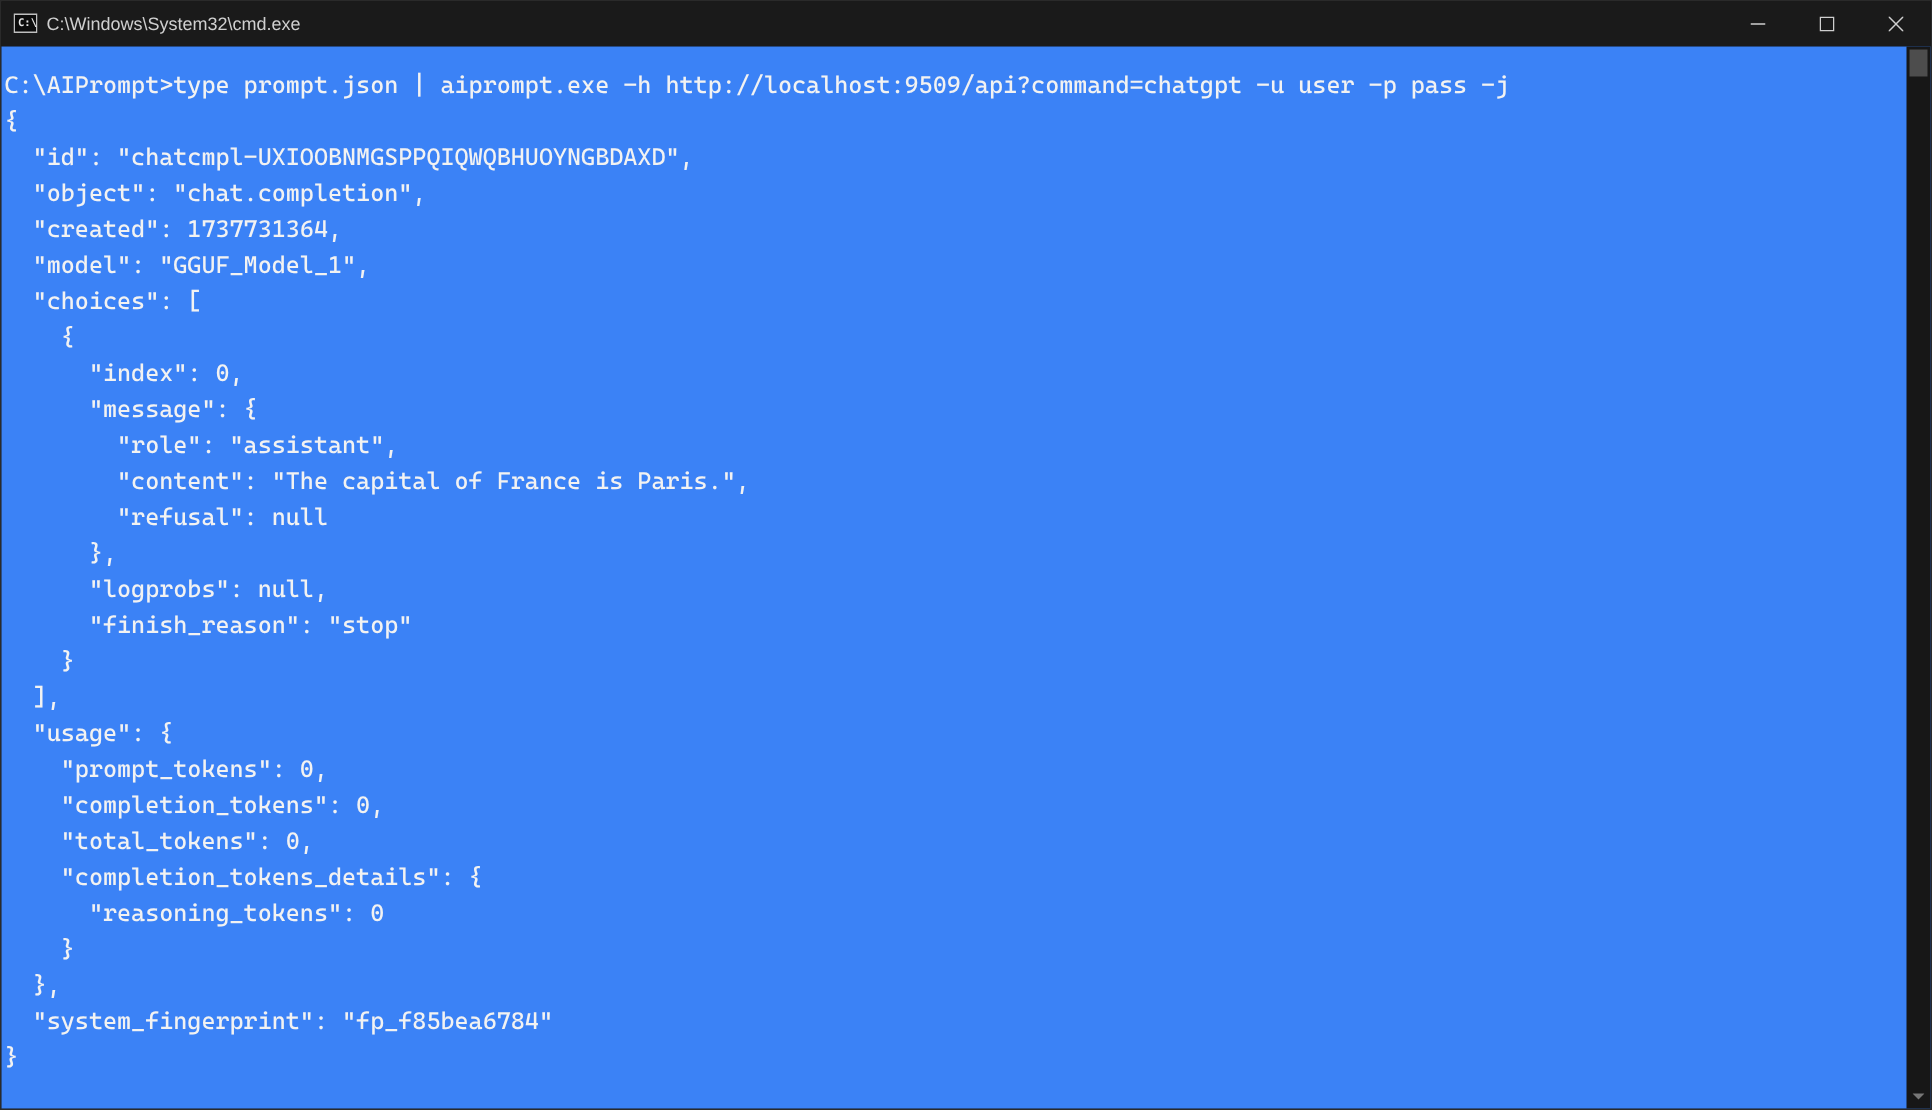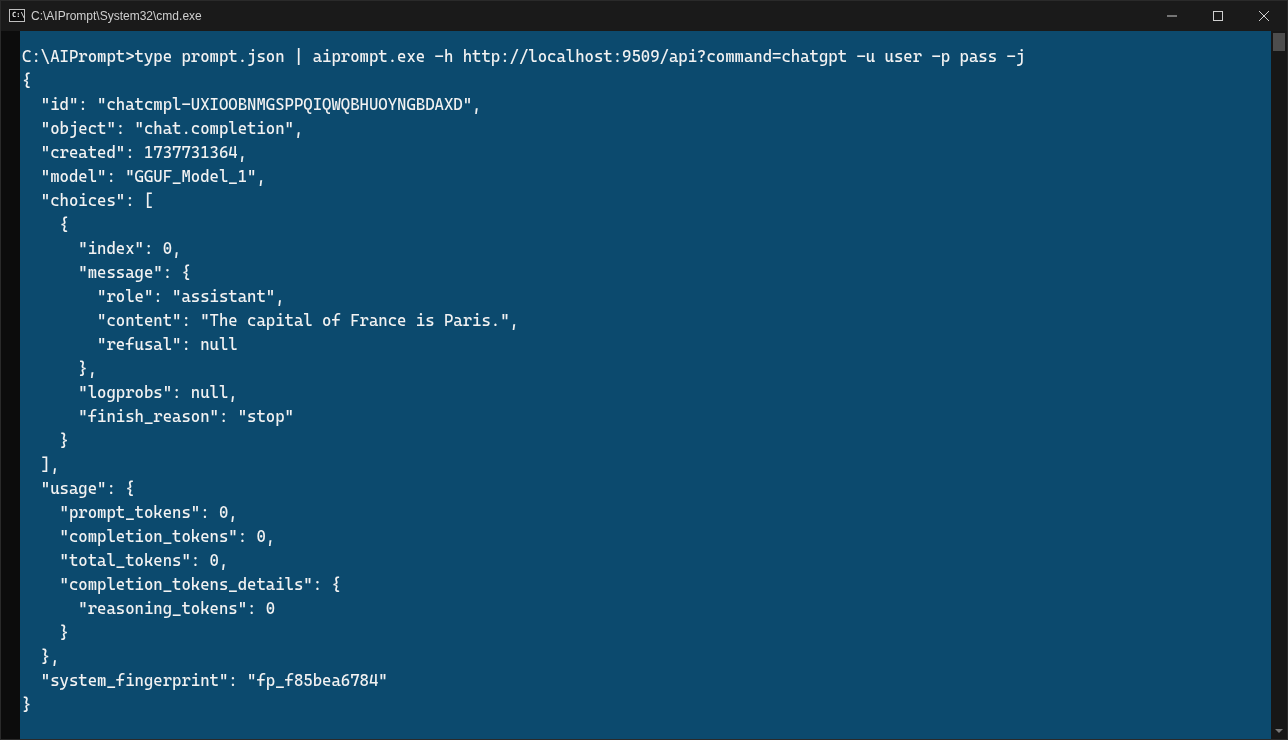--- a/index.html
+++ b/index.html
@@ -52,22 +52,21 @@
       align-items: center;
       justify-content: center;
       color: #cfcfcf;
       font-family: "Segoe UI", sans-serif;
     }
     .win-btn svg { display: block; }
     .client {
       flex: 1;
       display: flex;
       position: relative;
-      background: #0c4a6e;
-      margin-left: 19px;
+      background: #3b82f6;
     }
     .terminal {
       flex: 1;
       padding: 14px 0 0 2px;
       color: #f2f2f2;
       font-size: 16px;
       line-height: 24px;
       white-space: pre;
       overflow: hidden;
       font-family: Consolas, 'Cascadia Mono', 'Courier New', monospace;
@@ -102,21 +101,21 @@
 
 <div class="window">
   <div class="titlebar">
     <div class="titlebar-left">
       <span class="titlebar-icon">
         <svg width="16" height="16" viewBox="0 0 16 16">
           <rect x="0.5" y="1.5" width="15" height="12" fill="#0c0c0c" stroke="#bfbfbf" stroke-width="1"></rect>
           <text x="3" y="9" font-family="Consolas, monospace" font-size="7" fill="#e6e6e6" font-weight="bold">C:\</text>
         </svg>
       </span>
-      <span>C:\AIPrompt\System32\cmd.exe</span>
+      <span>C:\Windows\System32\cmd.exe</span>
     </div>
     <div class="window-controls">
       <div class="win-btn">
         <svg width="10" height="10" viewBox="0 0 10 10">
             <line x1="0" y1="5" x2="10" y2="5" stroke="currentColor" stroke-width="1"></line>
           </svg>
       </div>
       <div class="win-btn">
         <svg width="10" height="10" viewBox="0 0 10 10">
             <rect x="0.5" y="0.5" width="9" height="9" fill="none" stroke="currentColor" stroke-width="1"></rect>

